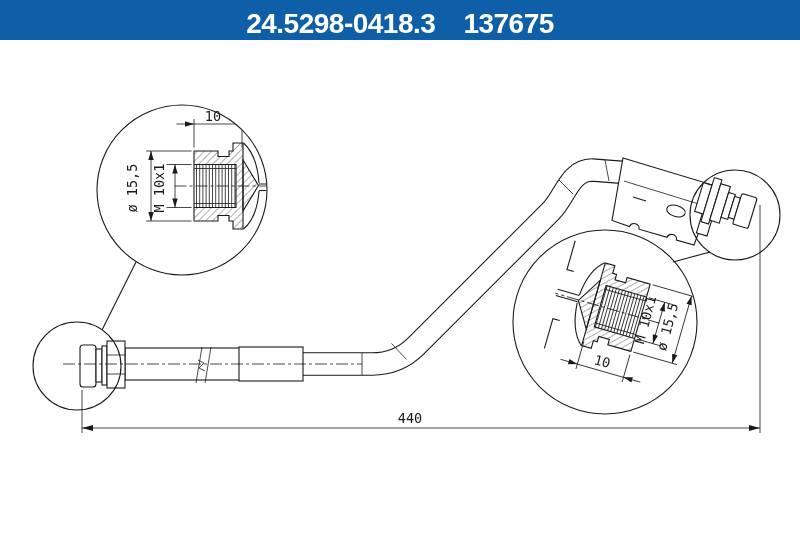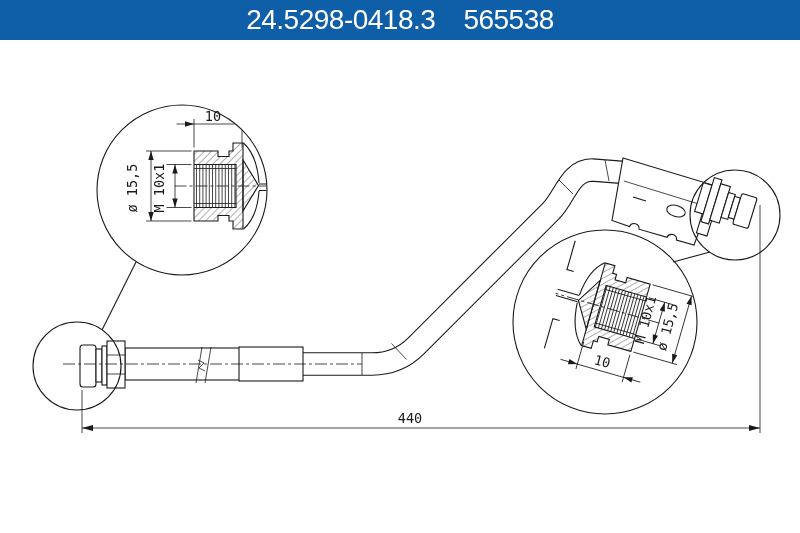--- a/index.html
+++ b/index.html
@@ -7,24 +7,24 @@
   .page {
     width: 800px; height: 533px;
     background: #ffffff;
     font-family: "Liberation Sans", sans-serif;
     overflow: hidden;
     position: relative;
   }
   .title-bar {
     width: 800px; height: 40px;
     background: #0e5ea8;
-    display: flex; align-items: center; justify-content: center;
+    display: flex; align-items: flex-end; justify-content: center;
     gap: 28px;
     color: #ffffff;
-    font-weight: normal;
+    font-weight: bold;
     font-size: 28px;
     letter-spacing: -0.5px;
   }
   svg { display: block; }
   .ln   { stroke: #1a1a1a; stroke-width: 1.1; fill: none; }
   .lnth { stroke: #1a1a1a; stroke-width: 0.8; fill: none; }
   .wfill{ fill: #ffffff; stroke: #1a1a1a; stroke-width: 1.1; }
   .hfill{ fill: url(#hatch); stroke: #1a1a1a; stroke-width: 1.1; fill-rule: evenodd; }
   .cl   { stroke: #1a1a1a; stroke-width: 0.8; fill: none; stroke-dasharray: 12 3 3 3; }
   .arrow{ fill: #1a1a1a; stroke: none; }
@@ -34,21 +34,21 @@
     fill: #1a1a1a;
   }
 </style>
 </head>
 <body>
 
 <div class="page">
 
   <div class="title-bar">
     <span>24.5298-0418.3</span>
-    <span>565538</span>
+    <span>137675</span>
   </div>
 
   <svg width="800" height="493" viewBox="0 40 800 493">
 
     <defs>
       <pattern id="hatch" width="5" height="5" patternUnits="userSpaceOnUse" patternTransform="rotate(45)">
         <line x1="0" y1="0" x2="0" y2="5" stroke="#1a1a1a" stroke-width="0.7"></line>
       </pattern>
 
       <clipPath id="clipL">

